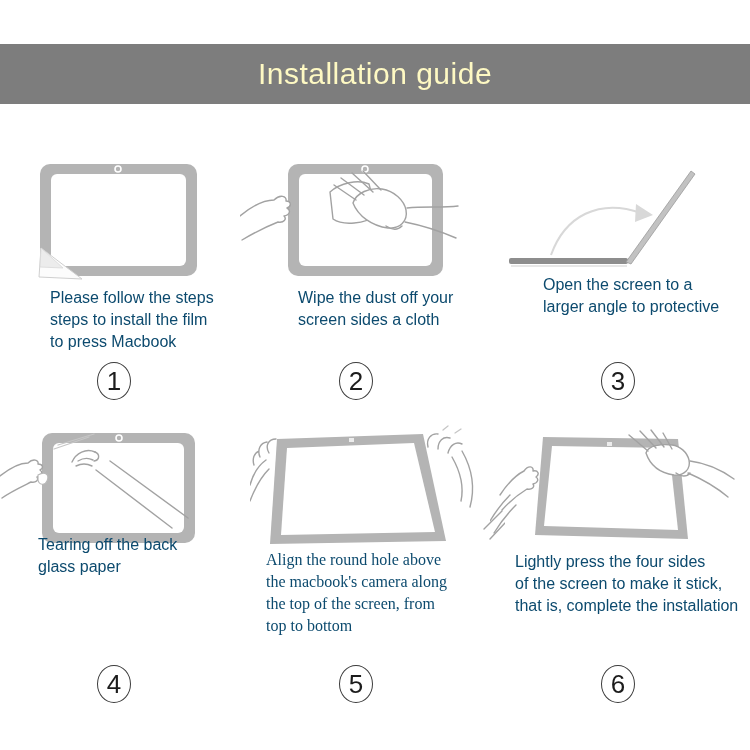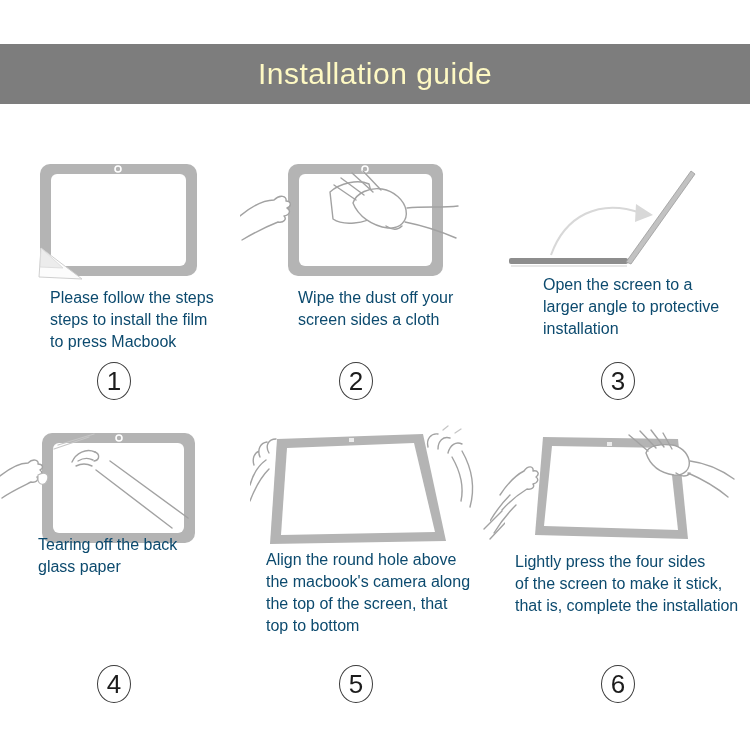--- a/index.html
+++ b/index.html
@@ -12,21 +12,21 @@
   .cap{position:absolute;font-size:16px;line-height:22px;color:#0c4a6e;}
   .num{position:absolute;width:34px;height:38px;border:1.5px solid #3c3c3c;border-radius:50%;
        display:flex;align-items:center;justify-content:center;font-size:26px;color:#1c1c1c;
        box-sizing:border-box;}
   
   .i1{left:30px;top:158px;}  .i2{left:240px;top:158px;} .i3{left:495px;top:158px;}
   .i4{left:0px;top:428px;}   .i5{left:250px;top:425px;} .i6{left:490px;top:425px;}
   
   .c1{left:50px;top:287px;width:178px;}  .c2{left:298px;top:287px;width:178px;}
   .c3{left:515px;top:274px;width:188px;margin-left:28px;} .c4{left:38px;top:534px;width:198px;}
-  .c5{left:266px;top:549px;width:218px;} .c6{left:515px;top:551px;width:240px;}
+  .c5{left:266px;top:549px;width:218px;font-family:Liberation Serif, serif;} .c6{left:515px;top:551px;width:240px;}
   
   .n1{left:97px;top:362px;}  .n2{left:339px;top:362px;} .n3{left:601px;top:362px;}
   .n4{left:97px;top:665px;}  .n5{left:339px;top:665px;} .n6{left:601px;top:665px;}
   svg .hand{fill:none;stroke:#a2a2a2;stroke-width:1.4;stroke-linecap:round;stroke-linejoin:round;}
   svg .handfill{fill:#ffffff;stroke:#a2a2a2;stroke-width:1.4;stroke-linecap:round;stroke-linejoin:round;}
   svg .lite{fill:none;stroke:#c6c6c6;stroke-width:1.3;stroke-linecap:round;}
 </style>
 </head>
 <body>
 
@@ -132,30 +132,29 @@
     <div>steps to install the film</div>
     <div>to press Macbook</div>
   </div>
   <div class="cap c2">
     <div>Wipe the dust off your</div>
     <div>screen sides a cloth</div>
   </div>
   <div class="cap c3">
     <div>Open the screen to a</div>
     <div>larger angle to protective</div>
-    <div>installation</div>
   </div>
   <div class="cap c4">
     <div>Tearing off the back</div>
     <div>glass paper</div>
   </div>
   <div class="cap c5">
     <div>Align the round hole above</div>
     <div>the macbook's camera along</div>
-    <div>the top of the screen, that</div>
+    <div>the top of the screen, from</div>
     <div>top to bottom</div>
   </div>
   <div class="cap c6">
     <div>Lightly press the four sides</div>
     <div>of the screen to make it stick,</div>
     <div>that is, complete the installation</div>
   </div>
 
   <div class="num n1">1</div>
   <div class="num n2">2</div>

